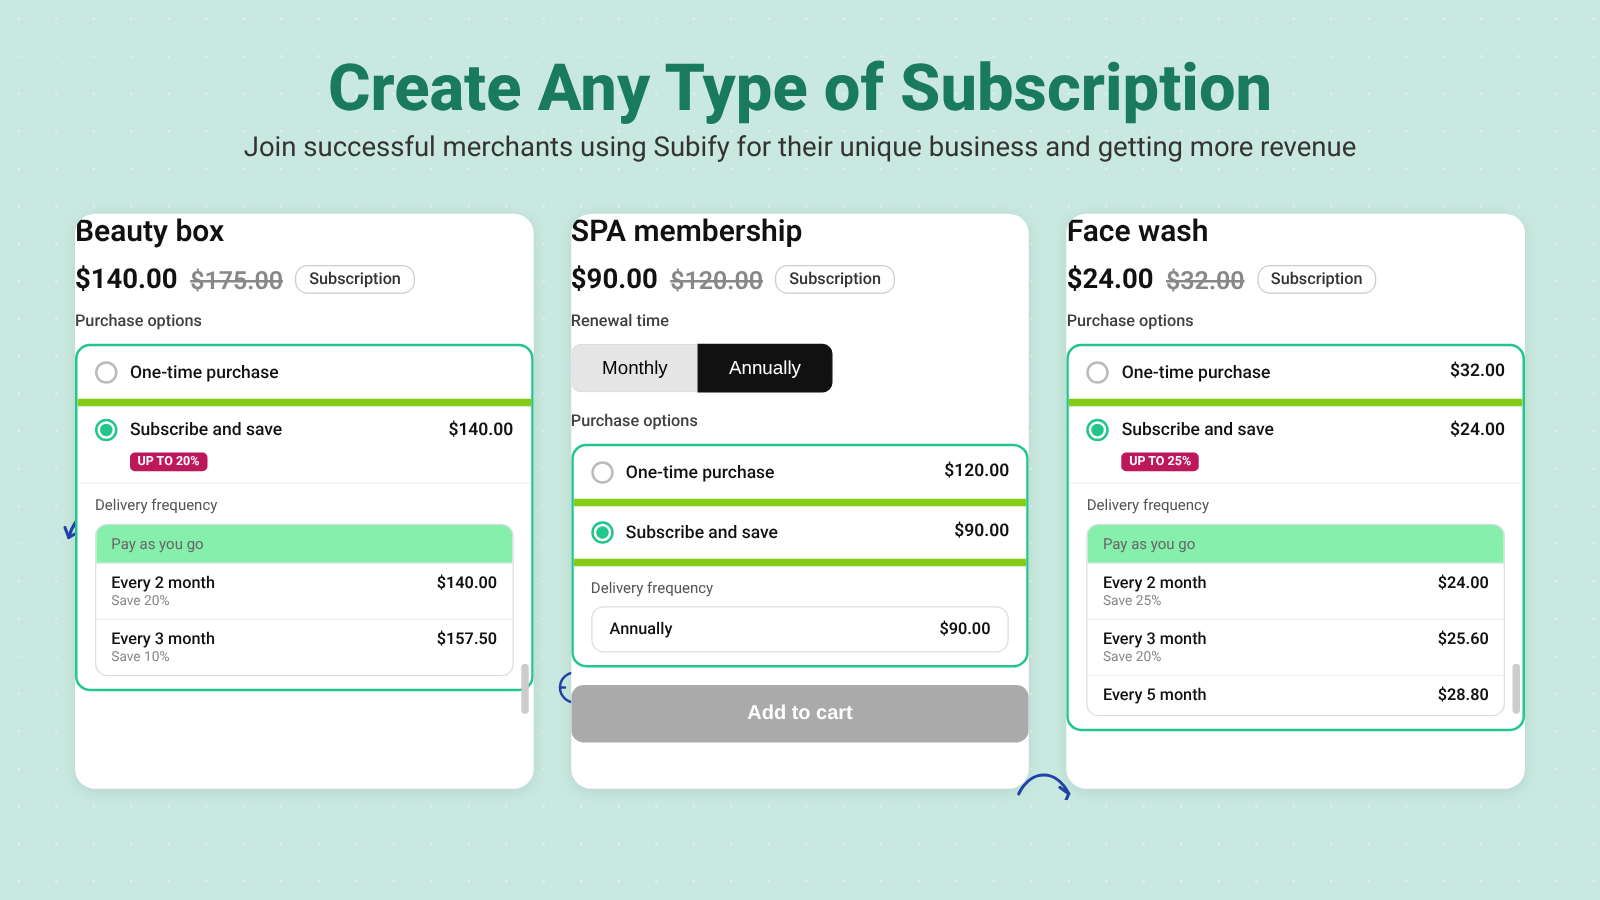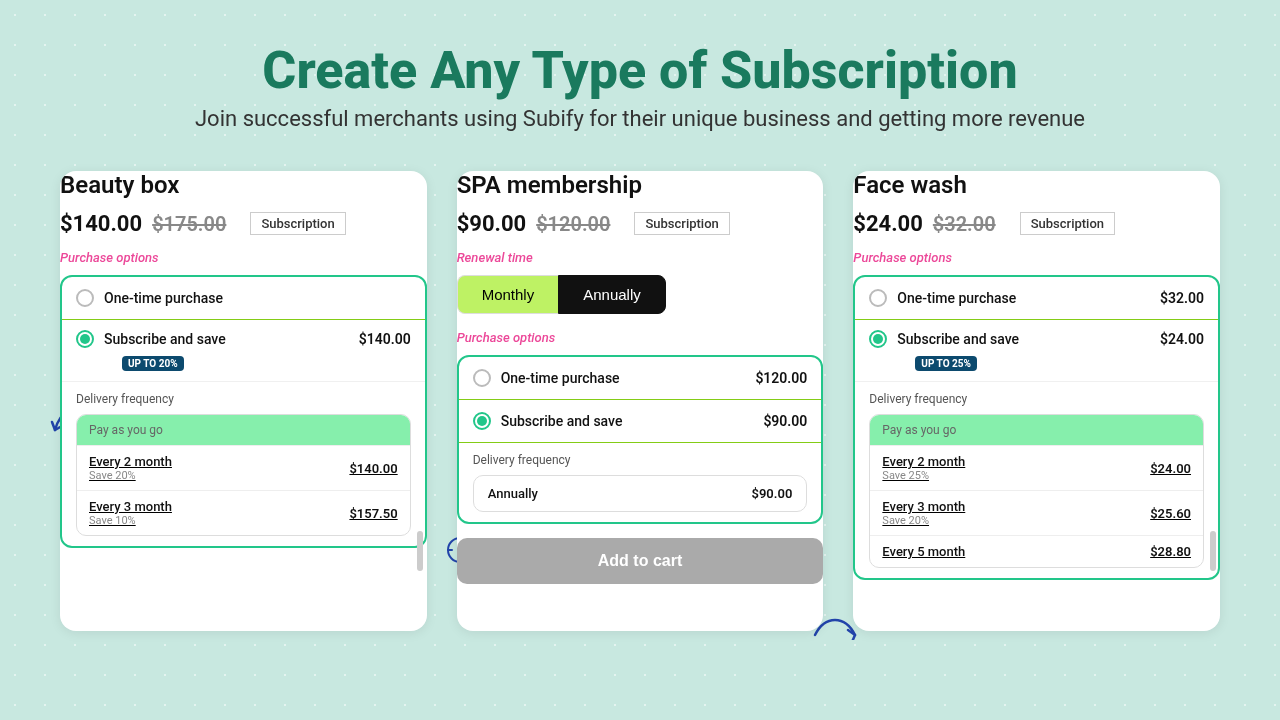--- a/index.html
+++ b/index.html
@@ -70,44 +70,42 @@
       color: #111;
     }
     .price-original {
       font-size: 20px;
       font-weight: 600;
       color: #888;
       text-decoration: line-through;
     }
     .badge-subscription {
       border: 1.5px solid #ccc;
-      border-radius: 0;
+      border-radius: 10px;
       padding: 3px 10px;
       font-size: 13px;
       color: #333;
       font-weight: 500;
-      margin-left: 14px;
     }
     .section-label {
       font-size: 13px;
-      color: #ec4899;
+      color: #404040;
       font-weight: 500;
       margin-bottom: 10px;
-      font-style: italic;
     }
     
     .renewal-toggle {
       display: flex;
       gap: 0;
       margin-bottom: 16px;
     }
     .toggle-btn {
       padding: 10px 24px;
       border: 1.5px solid #ddd;
-      background: #bef264;
+      background: #e5e5e5;
       font-size: 15px;
       font-weight: 500;
       cursor: pointer;
       transition: all 0.2s;
     }
     .toggle-btn:first-child {
       border-radius: 8px 0 0 8px;
       border-right: none;
     }
     .toggle-btn:last-child {
@@ -120,24 +118,23 @@
     }
     
     .purchase-options-box {
       border: 2px solid #22c68a;
       border-radius: 12px;
       overflow: hidden;
       margin-bottom: 0;
     }
     .option-row {
       display: flex;
-      align-items: center;
       justify-content: space-between;
       padding: 12px 14px;
-      border-bottom: 1px solid #84cc16;
+      border-bottom: 6px solid #84cc16;
     }
     .option-row:last-child {
       border-bottom: none;
     }
     .option-left {
       display: flex;
       align-items: center;
       gap: 10px;
     }
     .radio-outer {
@@ -179,28 +176,27 @@
       align-items: center;
       justify-content: space-between;
       margin-bottom: 4px;
     }
     .subscribe-label-row {
       display: flex;
       align-items: center;
       gap: 10px;
     }
     .badge-discount {
-      background: #0c4a6e;
+      background: #be185d;
       color: white;
       font-size: 10px;
       font-weight: 700;
       padding: 2px 6px;
       border-radius: 4px;
       text-transform: uppercase;
-      margin-left: 18px;
     }
     
     .delivery-section {
       padding: 10px 14px;
     }
     .delivery-label {
       font-size: 12px;
       color: #555;
       margin-bottom: 8px;
     }
@@ -212,24 +208,23 @@
     .freq-header {
       padding: 8px 12px;
       font-size: 12px;
       color: #666;
       background: #86efac;
       border-bottom: 1px solid #eee;
     }
     .freq-row {
       display: flex;
       justify-content: space-between;
-      align-items: center;
+      align-items: flex-start;
       padding: 8px 12px;
       border-bottom: 1px solid #eee;
-      text-decoration: underline;
     }
     .freq-row:last-child {
       border-bottom: none;
     }
     .freq-name {
       font-size: 13px;
       font-weight: 500;
       color: #111;
     }
     .freq-save {

